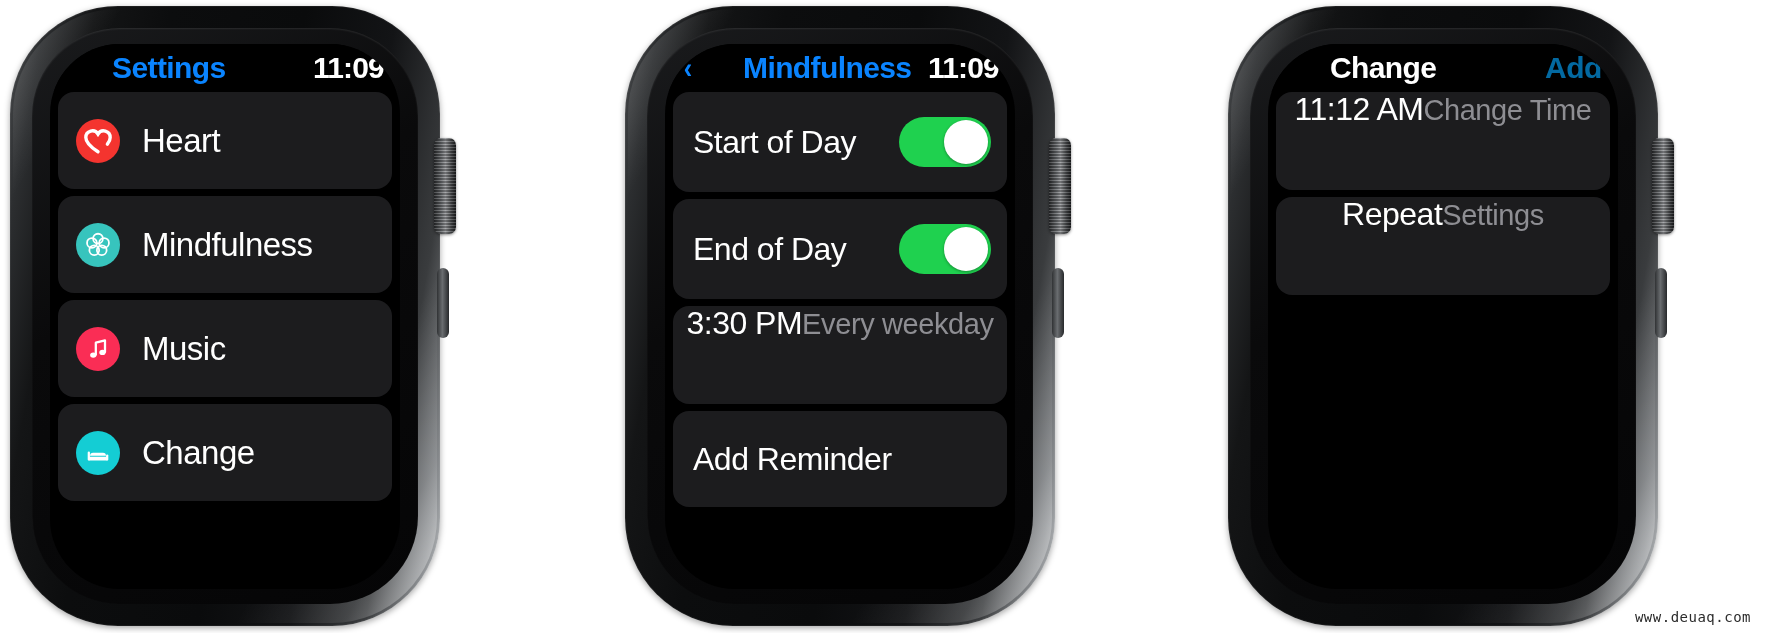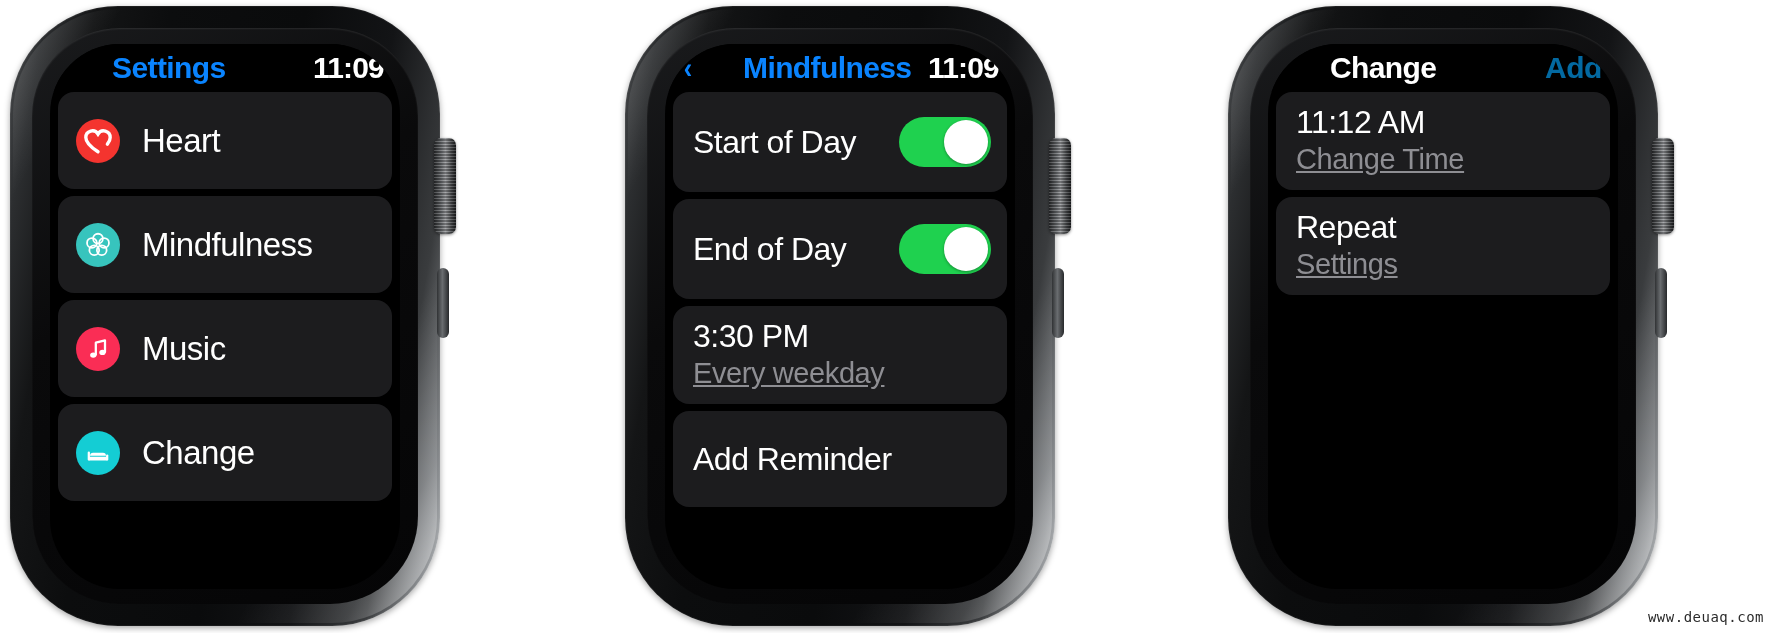--- a/index.html
+++ b/index.html
@@ -224,57 +224,56 @@
     height: 44px;
     border-radius: 50%;
     background: #ffffff;
     box-shadow: 0 1px 3px rgba(0,0,0,0.35);
   }
 
   
   .row-detail {
     height: 98px;
     padding: 0 20px;
-    flex-direction: column;
+    flex-direction: row;
     align-items: flex-start;
     justify-content: center;
   }
   .detail-primary {
     color: #ffffff;
     font-size: 32px;
     letter-spacing: -0.5px;
     line-height: 1.12;
     white-space: nowrap;
   }
   .detail-secondary {
     color: #8e8e93;
     font-size: 29px;
     letter-spacing: -0.4px;
     line-height: 1.15;
     margin-top: 2px;
     white-space: nowrap;
-    text-decoration: underline;
   }
 
   
   .row-action {
     height: 96px;
     padding: 0 20px;
   }
   .action-label {
     color: #ffffff;
     font-size: 32px;
     letter-spacing: -0.5px;
     white-space: nowrap;
   }
 
   
   .watermark {
     position: absolute;
-    right: 13px;
+    right: 26px;
     bottom: 8px;
     font-family: "DejaVu Sans Mono", monospace;
     font-size: 14px;
     letter-spacing: 0.5px;
     color: #2b2b2b;
     z-index: 20;
   }
 </style>
 </head>
 <body>

